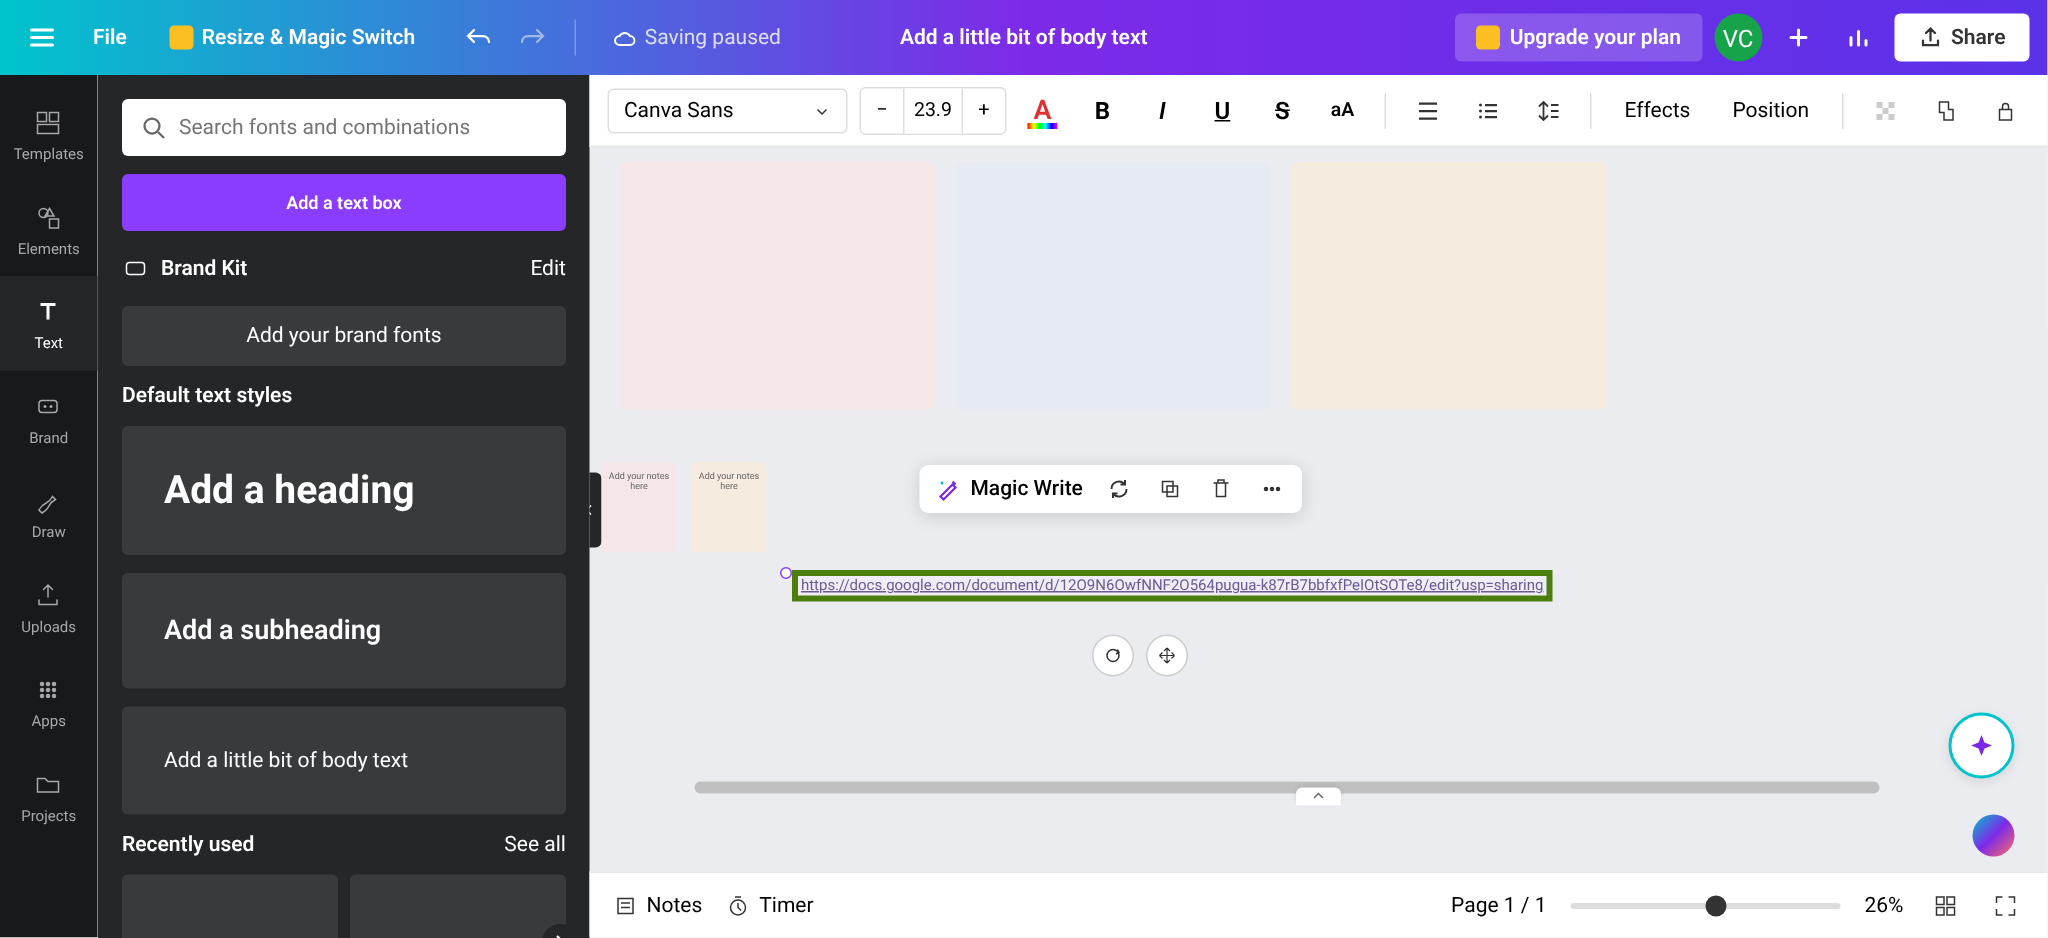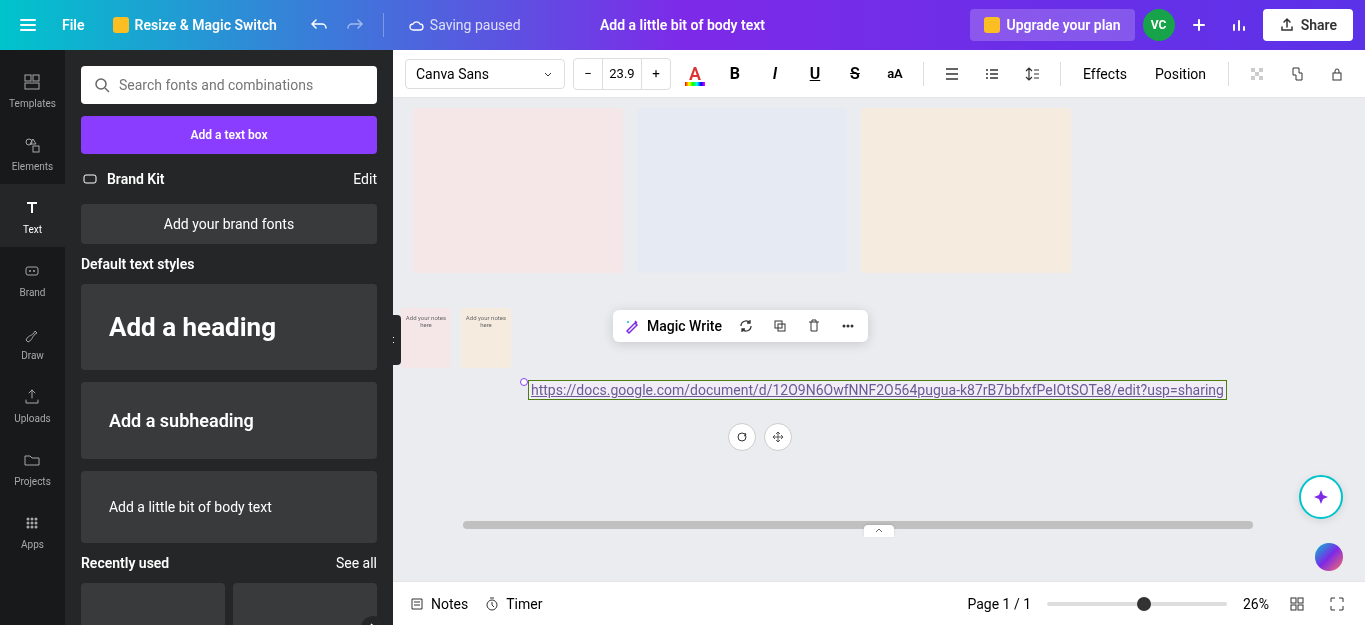--- a/index.html
+++ b/index.html
@@ -108,22 +108,22 @@
     }
     .avatar {
       width: 32px;
       height: 32px;
       border-radius: 50%;
       background: #16a34a;
       color: white;
       display: flex;
       align-items: center;
       justify-content: center;
-      font-size: 12px;
-      font-weight: 700;
+      font-size: 16px;
+      font-weight: 400;
     }
     .plus-btn, .chart-btn {
       width: 32px;
       height: 32px;
       display: flex;
       align-items: center;
       justify-content: center;
       color: white;
       cursor: pointer;
     }
@@ -446,25 +446,25 @@
       height: 20px;
       display: flex;
       align-items: center;
       justify-content: center;
       cursor: pointer;
     }
     .link-text {
       position: absolute;
       top: 282px;
       left: 135px;
-      font-size: 14px;
+      font-size: 10px;
       color: #6b5b95;
       background: #f0edf7;
       padding: 1px 2px;
-      border: 1px solid #4d7c0f;
+      border: 4px solid #4d7c0f;
       text-decoration: underline;
     }
     .link-handle {
       position: absolute;
       top: 280px;
       left: 127px;
       width: 8px;
       height: 8px;
       border: 1px solid #8b3dff;
       border-radius: 50%;
@@ -711,40 +711,40 @@
       <div class="nav-item-icon">
           <svg width="20" height="20" viewBox="0 0 20 20">
             <path d="M10 3v8M7 6l3-3 3 3M4 13v3h12v-3" stroke="currentColor" fill="none" stroke-linecap="round"></path>
           </svg>
         </div>
       <span class="nav-item-label">Uploads</span>
     </div>
     <div class="nav-item">
       <div class="nav-item-icon">
           <svg width="20" height="20" viewBox="0 0 20 20">
-            <path d="M3 6h5l2 2h7v7H3z" stroke="currentColor" fill="none"></path>
-          </svg>
-        </div>
-      <span class="nav-item-label">Projects</span>
-    </div>
-    <div class="nav-item">
-      <div class="nav-item-icon">
-          <svg width="20" height="20" viewBox="0 0 20 20">
             <circle cx="6" cy="6" r="1.5" fill="currentColor"></circle>
             <circle cx="10" cy="6" r="1.5" fill="currentColor"></circle>
             <circle cx="14" cy="6" r="1.5" fill="currentColor"></circle>
             <circle cx="6" cy="10" r="1.5" fill="currentColor"></circle>
             <circle cx="10" cy="10" r="1.5" fill="currentColor"></circle>
             <circle cx="14" cy="10" r="1.5" fill="currentColor"></circle>
             <circle cx="6" cy="14" r="1.5" fill="currentColor"></circle>
             <circle cx="10" cy="14" r="1.5" fill="currentColor"></circle>
             <circle cx="14" cy="14" r="1.5" fill="currentColor"></circle>
           </svg>
         </div>
       <span class="nav-item-label">Apps</span>
+    </div>
+    <div class="nav-item">
+      <div class="nav-item-icon">
+          <svg width="20" height="20" viewBox="0 0 20 20">
+            <path d="M3 6h5l2 2h7v7H3z" stroke="currentColor" fill="none"></path>
+          </svg>
+        </div>
+      <span class="nav-item-label">Projects</span>
     </div>
   </div>
 
   <div class="side-panel">
     <div class="search-box">
       <svg width="18" height="18" viewBox="0 0 18 18">
           <circle cx="8" cy="8" r="5" stroke="#666" fill="none" stroke-width="1.5"></circle>
           <path d="M12 12l4 4" stroke="#666" stroke-width="1.5"></path>
         </svg>
       <input class="search-input" placeholder="Search fonts and combinations" style="">

